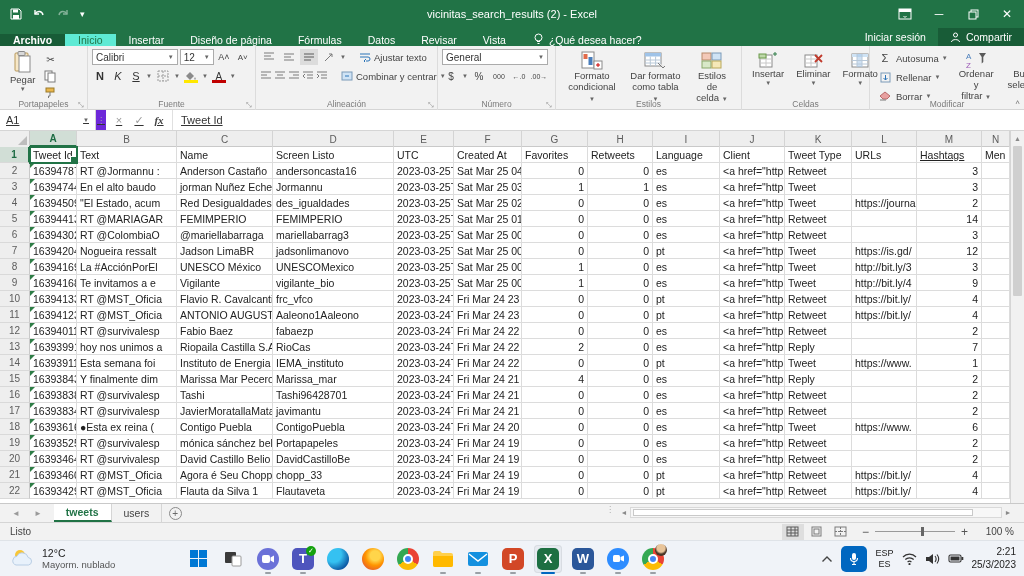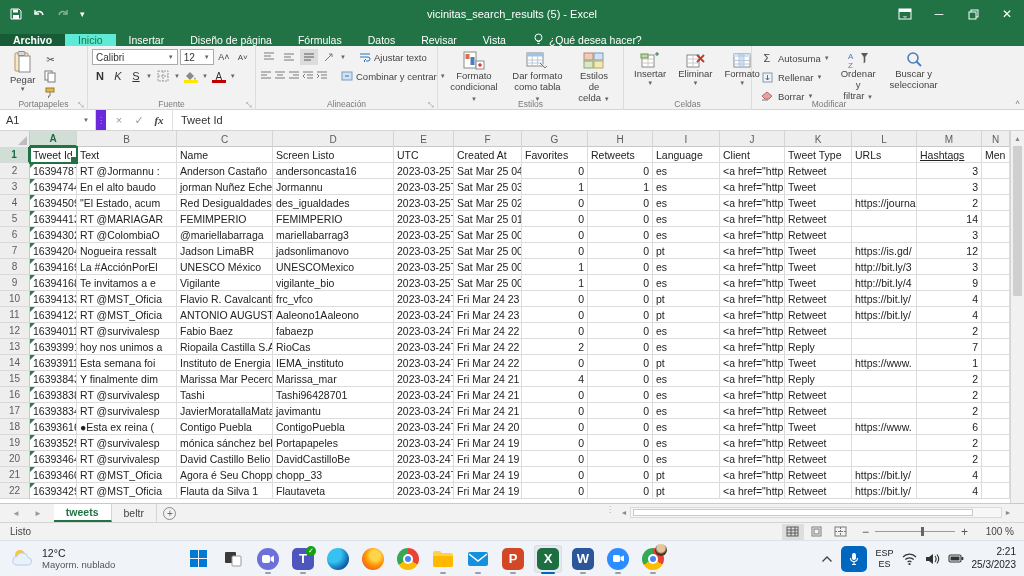--- a/index.html
+++ b/index.html
@@ -41,21 +41,21 @@
   .bold { font-weight:bold; } .ital { font-style:italic; } .und { text-decoration:underline; }
   .colbar { position:relative; }
   .colbar::after { content:""; position:absolute; left:2px; right:2px; bottom:1px; height:3px; }
   .fillc::after { background:#ffe800; } .fontc::after { background:#c00000; }
   .stack { display:flex; flex-direction:column; gap:1px; }
   .smallbtn { display:flex; align-items:center; gap:3px; font-size:9.5px; color:#444; padding:1px 3px; white-space:nowrap; }
   .icon16 { width:16px; height:16px; display:inline-flex; align-items:center; justify-content:center; }
   #ribbon-collapse { position:absolute; right:4px; bottom:2px; color:#777; font-size:8px; }
 
   
-  #formulabar { position:absolute; left:0; top:110px; width:1024px; height:21px; background:#6d28d9; display:flex; align-items:stretch; border-bottom:1px solid #d5d5d5; }
+  #formulabar { position:absolute; left:0; top:110px; width:1024px; height:21px; background:#6d28d9; display:flex; align-items:stretch; border-bottom:1px solid #d5d5d5;text-decoration:underline; }
   #namebox { width:96px; background:#fff; border-right:1px solid #d5d5d5; display:flex; align-items:center; padding:0 6px; font-size:11px; }
   #namebox .caret { margin-left:auto; color:#666; }
   .fb-grip { width:10px; display:flex; align-items:center; justify-content:center; color:#aaa; font-size:8px; }
   .fb-btns { display:flex; align-items:center; gap:2px; padding:0 4px; background:#fff; border-right:1px solid #e0e0e0; }
   .fb-btns span { width:18px; text-align:center; color:#9a9a9a; font-size:11px; }
   .fb-btns .fx { color:#444; font-style:italic; font-family:"Liberation Serif",serif; font-weight:bold; }
   #formula-input { flex:1; background:#fff; display:flex; align-items:center; padding:0 8px; font-size:11px; color:#333; }
 
   
   #grid { position:absolute; left:0; top:131px; width:1010px; height:372px; overflow:hidden; background:#fff; }
@@ -144,21 +144,21 @@
           </svg>
       </span>
       <span style="opacity:.45">
         <svg width="14" height="12" viewBox="0 0 14 12">
             <path d="M11 2 L11 6 L7 6" fill="none" stroke="#fff" stroke-width="1.4"></path>
             <path d="M11 6 C9 2.5, 4 2.5, 3 7" fill="none" stroke="#fff" stroke-width="1.4"></path>
           </svg>
       </span>
       <span style="font-size:9px">▾</span>
     </div>
-    <div id="title-text">vicinitas_search_results (5) - Excel</div>
+    <div id="title-text">vicinitas_search_results (2) - Excel</div>
     <div class="wincontrols">
       <div class="wbtn">
         <svg width="14" height="12" viewBox="0 0 14 12">
             <rect x="1" y="1" width="12" height="10" fill="none" stroke="#fff"></rect>
             <rect x="1" y="1" width="12" height="3" fill="#fff"></rect>
             <path d="M5.5 8 L7 9.5 L8.5 8" fill="none" stroke="#fff"></path>
           </svg>
       </div>
       <div class="wbtn">─</div>
       <div class="wbtn">
@@ -182,20 +182,30 @@
         <span class="rtab">Revisar</span>
         <span class="rtab">Vista</span>
       </span>
     <span class="tellme">
       <svg width="11" height="13" viewBox="0 0 11 13">
           <circle cx="5.5" cy="4.5" r="3.5" fill="none" stroke="#fff"></circle>
           <path d="M4 8.5h3M4.5 10.5h2" stroke="#fff"></path>
         </svg>
       <span>¿Qué desea hacer?</span>
     </span>
+    <span class="tabrow-right">
+      <span class="signin">Iniciar sesión</span>
+      <span class="share">
+        <svg width="11" height="11" viewBox="0 0 11 11">
+            <circle cx="5.5" cy="3" r="2" fill="none" stroke="#fff"></circle>
+            <path d="M1.5 10 C1.5 6.8, 9.5 6.8, 9.5 10" fill="none" stroke="#fff"></path>
+          </svg>
+        <span>Compartir</span>
+      </span>
+    </span>
   </div>
 
   <div id="ribbon">
 
     <div class="rgroup" style="width:88px">
       <div style="display:flex">
         <div class="bigbtn">
           <svg width="20" height="24" viewBox="0 0 20 24">
               <rect x="2" y="2" width="13" height="18" rx="1" fill="#f7e8c8" stroke="#b8985a"></rect>
               <rect x="5" y="0.5" width="7" height="4" rx="1" fill="#d9d9d9" stroke="#8a8a8a"></rect>
@@ -325,20 +335,36 @@
               <path d="M4 5h4" stroke="#2b74b8"></path>
             </svg>
           <span>Combinar y centrar</span>
             <span class="caret">▼</span>
         </div>
       </div>
       <div class="glabel">Alineación</div>
         <div class="dlg">⤡</div>
     </div>
 
+    <div class="rgroup" style="width:118px">
+      <div class="combo" style="width:106px; margin-bottom:3px">
+        <span>General</span>
+          <span class="caret">▼</span>
+      </div>
+      <div class="minirow">
+        <div class="mini">$</div>
+        <span class="caret">▼</span>
+        <div class="mini">%</div>
+        <div class="mini" style="font-size:7px;letter-spacing:0">000</div>
+        <div class="mini" style="font-size:7px">←.0</div>
+        <div class="mini" style="font-size:7px">.00→</div>
+      </div>
+      <div class="glabel">Número</div>
+        <div class="dlg">⤡</div>
+    </div>
 
     <div class="rgroup" style="width:186px">
       <div style="display:flex">
         <div class="bigbtn">
           <svg width="22" height="20" viewBox="0 0 22 20">
               <rect x="1" y="1" width="12" height="16" fill="#fff" stroke="#8a8a8a"></rect>
               <rect x="2.5" y="3" width="4" height="5" fill="#e26b4a"></rect>
               <rect x="7.5" y="6" width="4" height="8" fill="#4a7ebb"></rect>
               <rect x="13" y="10" width="8" height="8" fill="#fff" stroke="#8a8a8a"></rect>
               <path d="M15 14h4M17 12v4" stroke="#c00"></path>
@@ -871,21 +897,21 @@
     <div class="thumb"></div>
   </div>
 
   <div id="sheetrow">
     <div class="snav">
       <span>◄</span>
       <span>►</span>
     </div>
     <span id="sheet-tabs" style="display:flex">
         <div class="stab active">tweets</div>
-        <div class="stab">beltr</div>
+        <div class="stab">users</div>
       </span>
     <div class="addsheet">
         <div class="circ">+</div>
       </div>
   </div>
   <div class="sheet-grip">⋮</div>
   <div id="hscroll">
     <div class="harr">◄</div>
     <div class="htrack">
         <div class="hthumb"></div>

